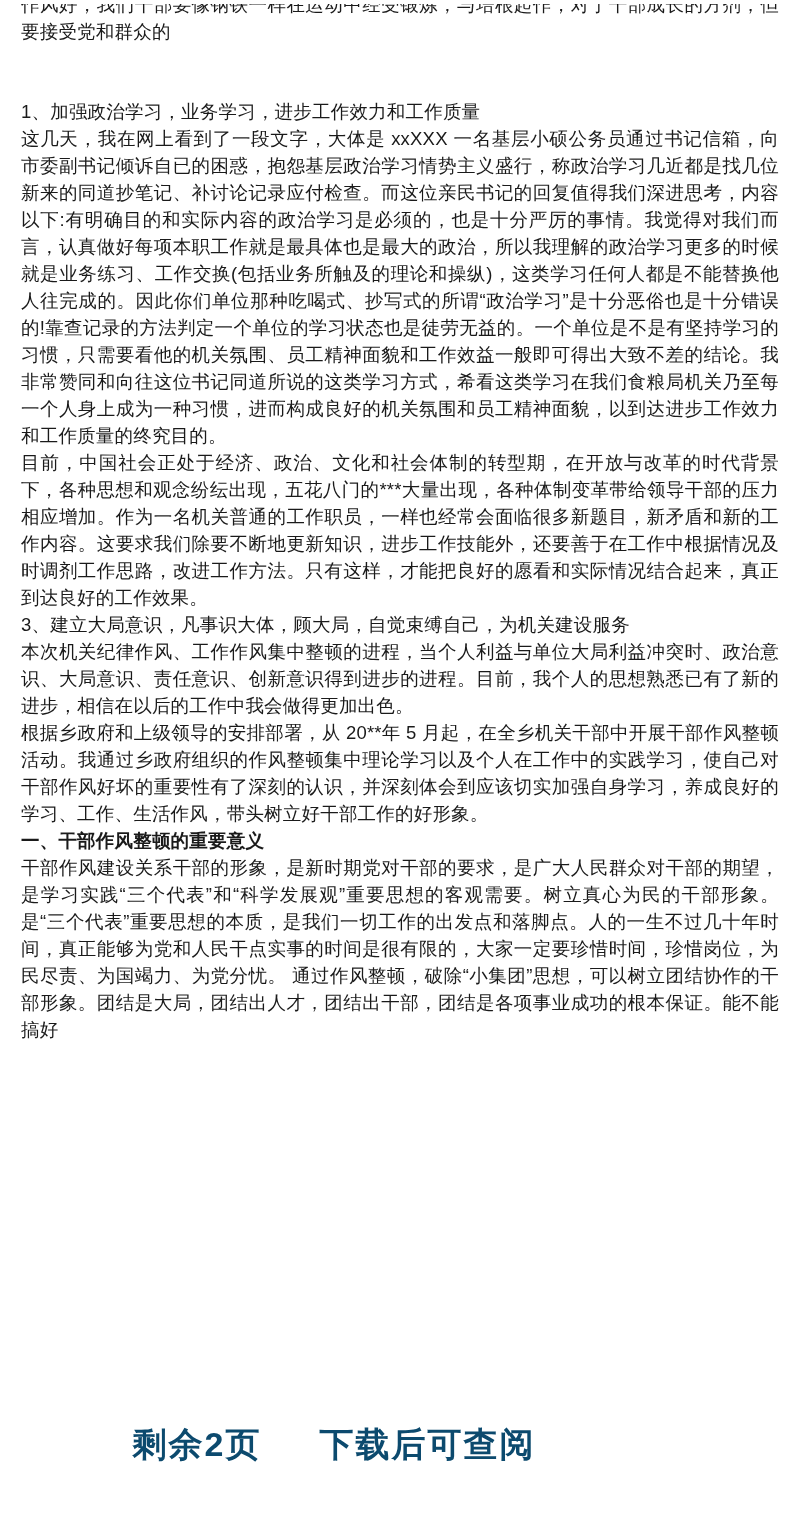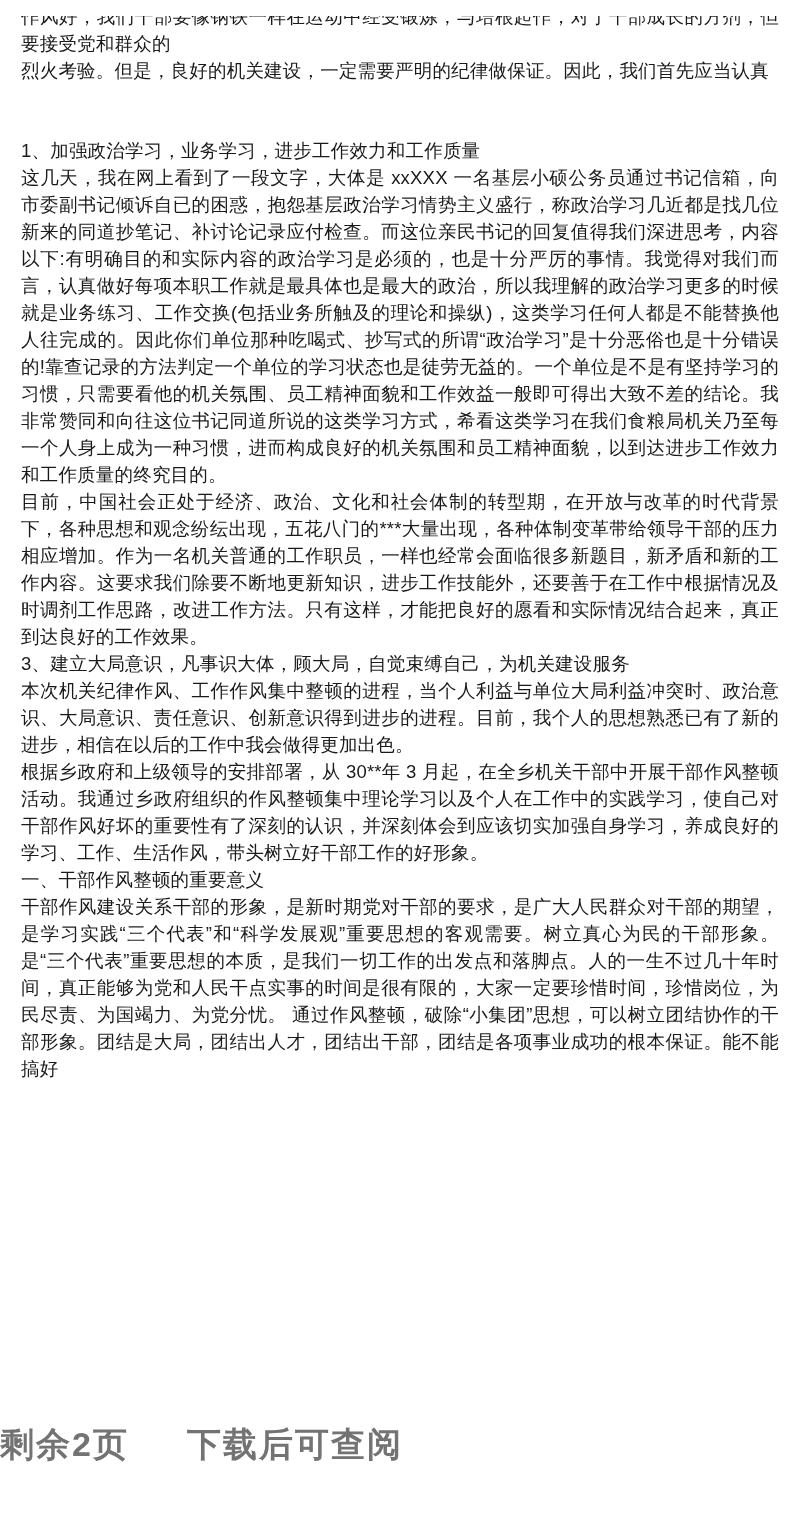--- a/index.html
+++ b/index.html
@@ -9,75 +9,75 @@
   }
   body {
     width: 800px;
     height: 1526px;
     overflow: hidden;
     font-family: "Liberation Sans", "DejaVu Sans", sans-serif;
     color: #1a1a1a;
     position: relative;
   }
   .page {
-    padding: 16px 21px;
+    padding: 4px 21px;
   }
   .doc-text p {
     margin: 0;
     font-size: 18.5px;
     line-height: 27px;
     text-align: justify;
     letter-spacing: 0.2px;
     word-break: break-all;
   }
   .clip-block {
     overflow: hidden;
   }
   .clip-block .line1 {
     margin-top: -13px;
   }
   .gap {
     height: 53px;
   }
   .heading-bold {
-    font-weight: normal;
+    font-weight: bold;
   }
   .footer {
     position: absolute;
     left: 0;
     width: 668px;
     top: 1422px;
-    color: #737373;
+    text-align: center;
+    color: #0c4a6e;
     font-weight: bold;
     font-size: 34px;
     letter-spacing: 2px;
   }
   .footer .spacer {
     display: inline-block;
     width: 58px;
   }
 </style>
 </head>
 <body>
 
 <div class="page doc-text">
 
   <div class="clip-block">
     <p class="line1">作风好，我们干部要像钢铁一样在运动中经受锻炼，与培根起作，对于干部成长的方剂，但要接受党和群众的</p>
-    <p>烈火考验。但是，良好的机关建设，一定需要严明的纪律做保证。因此，我们首先应当认真</p>
   </div>
 
   <div class="gap"></div>
 
   <p>1、加强政治学习，业务学习，进步工作效力和工作质量</p>
   <p>这几天，我在网上看到了一段文字，大体是 xxXXX 一名基层小硕公务员通过书记信箱，向市委副书记倾诉自已的困惑，抱怨基层政治学习情势主义盛行，称政治学习几近都是找几位新来的同道抄笔记、补讨论记录应付检查。而这位亲民书记的回复值得我们深进思考，内容以下:有明确目的和实际内容的政治学习是必须的，也是十分严厉的事情。我觉得对我们而言，认真做好每项本职工作就是最具体也是最大的政治，所以我理解的政治学习更多的时候就是业务练习、工作交换(包括业务所触及的理论和操纵)，这类学习任何人都是不能替换他人往完成的。因此你们单位那种吃喝式、抄写式的所谓“政治学习”是十分恶俗也是十分错误的!靠查记录的方法判定一个单位的学习状态也是徒劳无益的。一个单位是不是有坚持学习的习惯，只需要看他的机关氛围、员工精神面貌和工作效益一般即可得出大致不差的结论。我非常赞同和向往这位书记同道所说的这类学习方式，希看这类学习在我们食粮局机关乃至每一个人身上成为一种习惯，进而构成良好的机关氛围和员工精神面貌，以到达进步工作效力和工作质量的终究目的。</p>
   <p>目前，中国社会正处于经济、政治、文化和社会体制的转型期，在开放与改革的时代背景下，各种思想和观念纷纭出现，五花八门的***大量出现，各种体制变革带给领导干部的压力相应增加。作为一名机关普通的工作职员，一样也经常会面临很多新题目，新矛盾和新的工作内容。这要求我们除要不断地更新知识，进步工作技能外，还要善于在工作中根据情况及时调剂工作思路，改进工作方法。只有这样，才能把良好的愿看和实际情况结合起来，真正到达良好的工作效果。</p>
   <p>3、建立大局意识，凡事识大体，顾大局，自觉束缚自己，为机关建设服务</p>
   <p>本次机关纪律作风、工作作风集中整顿的进程，当个人利益与单位大局利益冲突时、政治意识、大局意识、责任意识、创新意识得到进步的进程。目前，我个人的思想熟悉已有了新的进步，相信在以后的工作中我会做得更加出色。</p>
-  <p>根据乡政府和上级领导的安排部署，从 30**年 3 月起，在全乡机关干部中开展干部作风整顿活动。我通过乡政府组织的作风整顿集中理论学习以及个人在工作中的实践学习，使自己对干部作风好坏的重要性有了深刻的认识，并深刻体会到应该切实加强自身学习，养成良好的学习、工作、生活作风，带头树立好干部工作的好形象。</p>
+  <p>根据乡政府和上级领导的安排部署，从 20**年 5 月起，在全乡机关干部中开展干部作风整顿活动。我通过乡政府组织的作风整顿集中理论学习以及个人在工作中的实践学习，使自己对干部作风好坏的重要性有了深刻的认识，并深刻体会到应该切实加强自身学习，养成良好的学习、工作、生活作风，带头树立好干部工作的好形象。</p>
   <p class="heading-bold">一、干部作风整顿的重要意义</p>
   <p>干部作风建设关系干部的形象，是新时期党对干部的要求，是广大人民群众对干部的期望，是学习实践“三个代表”和“科学发展观”重要思想的客观需要。树立真心为民的干部形象。是“三个代表”重要思想的本质，是我们一切工作的出发点和落脚点。人的一生不过几十年时间，真正能够为党和人民干点实事的时间是很有限的，大家一定要珍惜时间，珍惜岗位，为民尽责、为国竭力、为党分忧。 通过作风整顿，破除“小集团”思想，可以树立团结协作的干部形象。团结是大局，团结出人才，团结出干部，团结是各项事业成功的根本保证。能不能搞好</p>
 
 </div>
 
 <div class="footer">
   <span>剩余2页</span><span class="spacer"></span><span>下载后可查阅</span>
 </div>
 
 </body></html>

